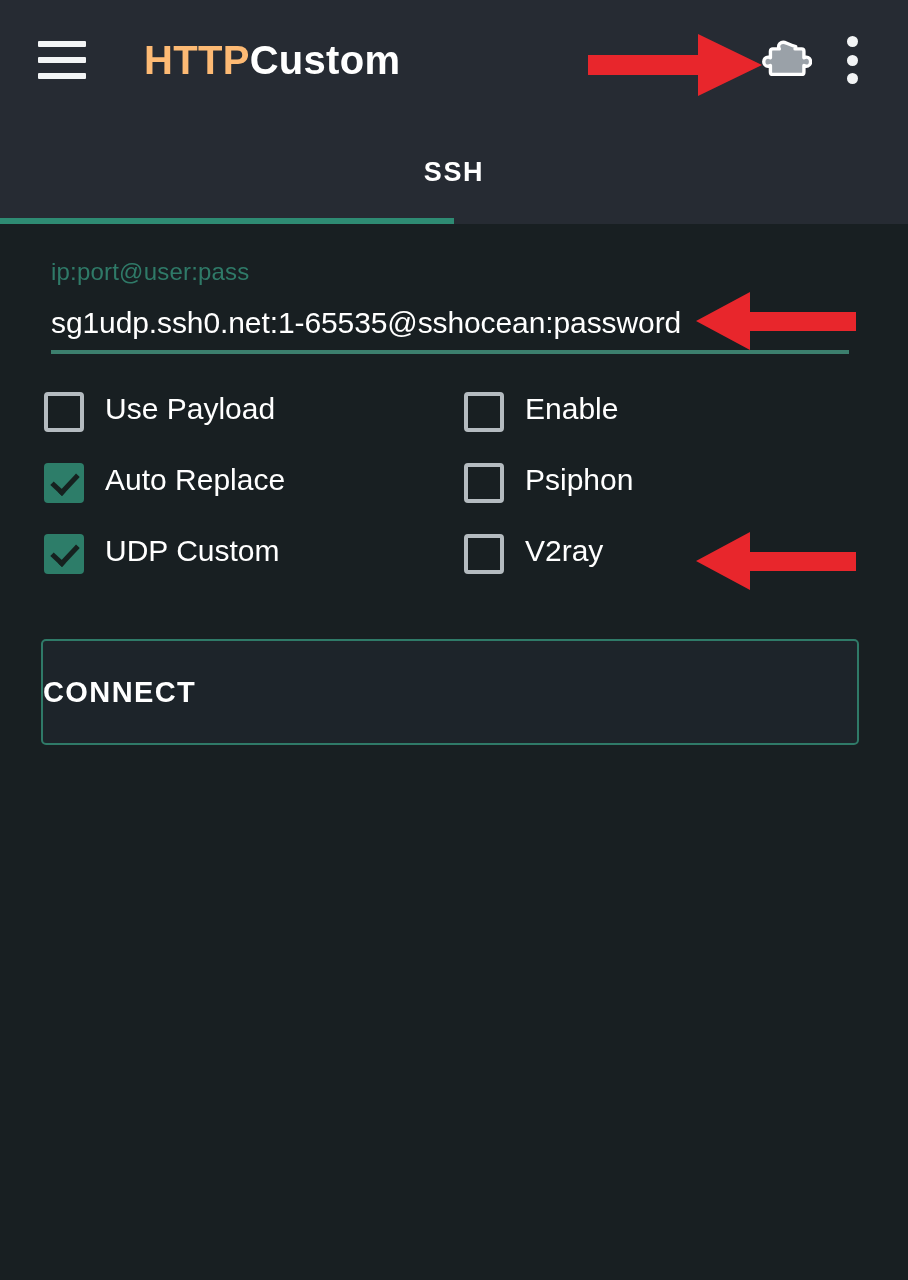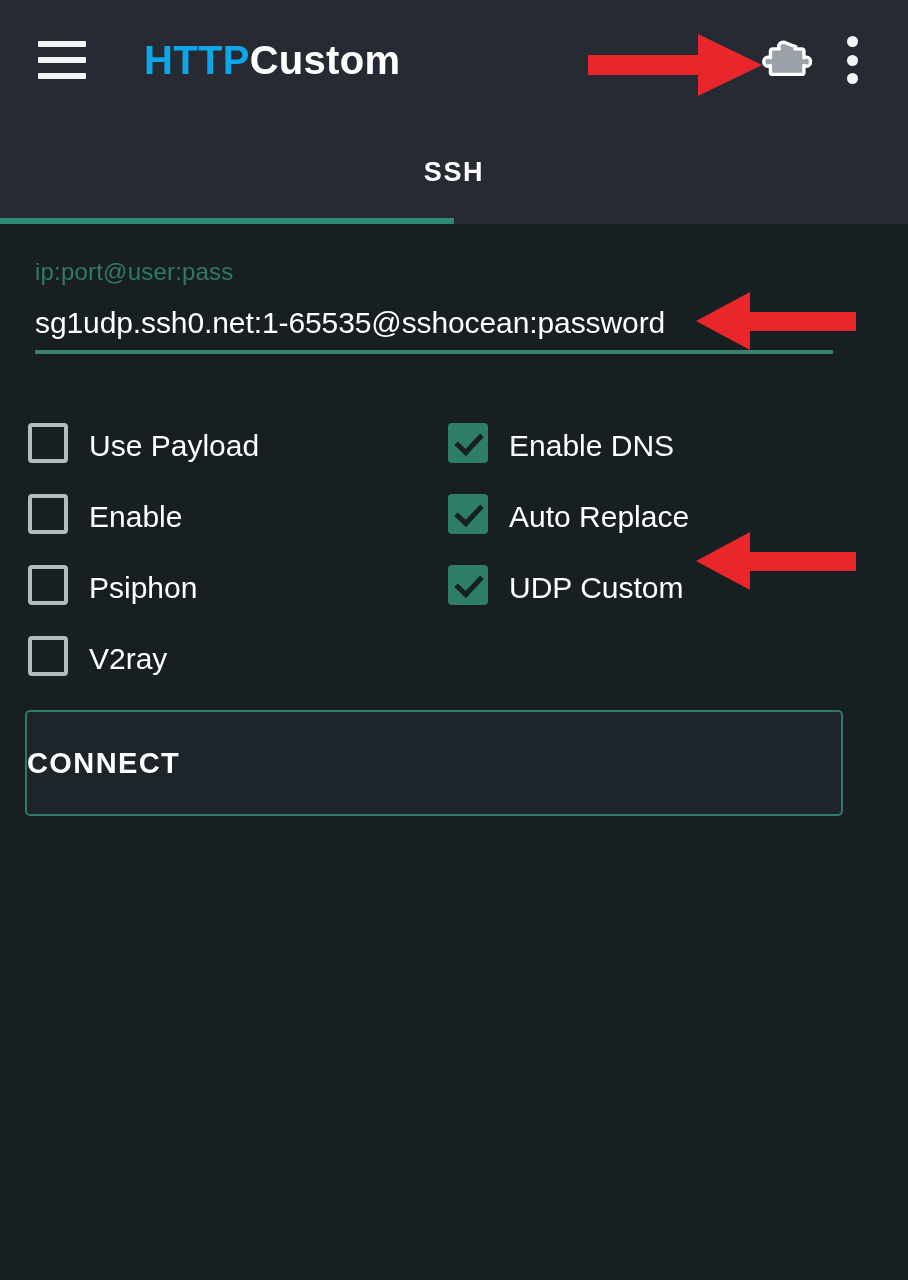--- a/index.html
+++ b/index.html
@@ -41,21 +41,21 @@
     background: #f2f4f5;
     border-radius: 1px;
   }
   .app-title {
     margin-left: 58px;
     font-size: 40px;
     font-weight: bold;
     letter-spacing: 0.3px;
     white-space: nowrap;
   }
-  .app-title .t-http { color: #0ea5e9; }
+  .app-title .t-http { color: #fdba74; }
   .app-title .t-custom { color: #ffffff; }
 
   .appbar-right {
     margin-left: auto;
     display: flex;
     align-items: center;
     gap: 34px;
     padding-right: 10px;
   }
   .puzzle-icon {
@@ -107,21 +107,21 @@
     position: absolute;
     bottom: 0;
     left: 0;
     width: 50%;
     height: 6px;
     background: #2e8b73;
   }
 
   
   .content {
-    padding: 0 28px;
+    padding: 0 44px;
   }
 
   .field-block {
     margin-top: 34px;
     position: relative;
   }
   .field-label {
     font-size: 24px;
     color: #2f7a68;
     margin-left: 7px;
@@ -145,21 +145,21 @@
 
   
   .check-grid {
     margin-top: 38px;
     display: grid;
     grid-template-columns: 420px 1fr;
     row-gap: 0;
   }
   .check-row {
     display: flex;
-    align-items: flex-end;
+    align-items: flex-start;
     height: 71px;
     cursor: pointer;
   }
   .cb {
     width: 40px;
     height: 40px;
     box-sizing: border-box;
     border-radius: 4px;
     flex: 0 0 auto;
     position: relative;
@@ -260,24 +260,20 @@
   </div>
 
   <div class="check-grid">
 
     <div class="check-row">
       <div class="cb off"></div>
       <div class="cb-label">Use Payload</div>
     </div>
 
     <div class="check-row">
-      <div class="cb on"></div>
-      <div class="cb-label">Enable DNS</div>
-    </div>
-    <div class="check-row">
       <div class="cb off"></div>
       <div class="cb-label">Enable</div>
     </div>
 
     <div class="check-row">
       <div class="cb on"></div>
       <div class="cb-label">Auto Replace</div>
     </div>
     <div class="check-row">
       <div class="cb off"></div>

